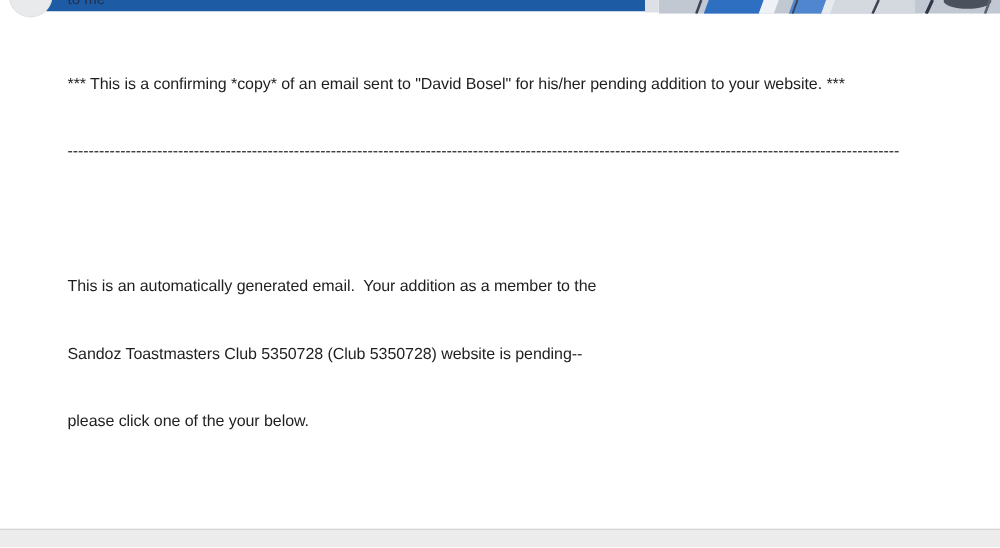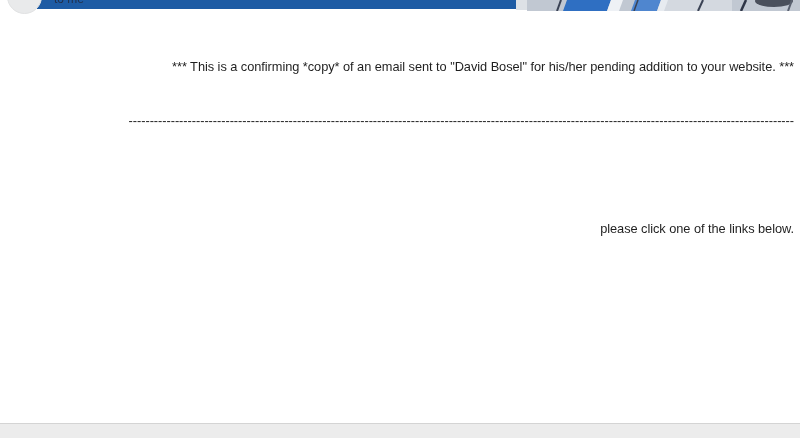--- a/index.html
+++ b/index.html
@@ -43,21 +43,21 @@
 
   
   .email-body {
     position:absolute; left:54px; top:22px;
     width:740px;
     font-size:12.8px; line-height:18px;
     color:#1f1f1f;
     white-space:pre;
     letter-spacing:-0.05px;
   }
-  .line { min-height:18px;text-align:right; }
+  .line { min-height:18px; }
 
   
   .footer-strip {
     position:absolute; left:0; top:423px;
     width:800px; height:15px;
     background:#ececec;
     border-top:1px solid #d4d4d4;
     box-sizing:border-box;
   }
 </style>
@@ -81,21 +81,23 @@
   <path d="M176,0 L171,11" stroke="#3a4254" stroke-width="2"></path>
   <path d="M219,0 L214,11" stroke="#2e3547" stroke-width="2.5"></path>
   <ellipse cx="247" cy="1" rx="19" ry="6" fill="#4a505c"></ellipse>
   <path d="M265,0 L261,11" stroke="#5a6170" stroke-width="2"></path>
 </svg>
 
 <div class="email-body">
   <div class="line">*** This is a confirming *copy* of an email sent to "David Bosel" for his/her pending addition to your website. ***</div>
   <div class="line">--------------------------------------------------------------------------------------------------------------------------------------------------------------</div>
   <div class="line"></div>
-  <div class="line">please click one of the links below.</div>
+  <div class="line">This is an automatically generated email.  Your addition as a member to the</div>
+  <div class="line">Sandoz Toastmasters Club 5350728 (Club 5350728) website is pending--</div>
+  <div class="line">please click one of the your below.</div>
   <div class="line"></div>
   
   
   
   
   
   
   
   
   

